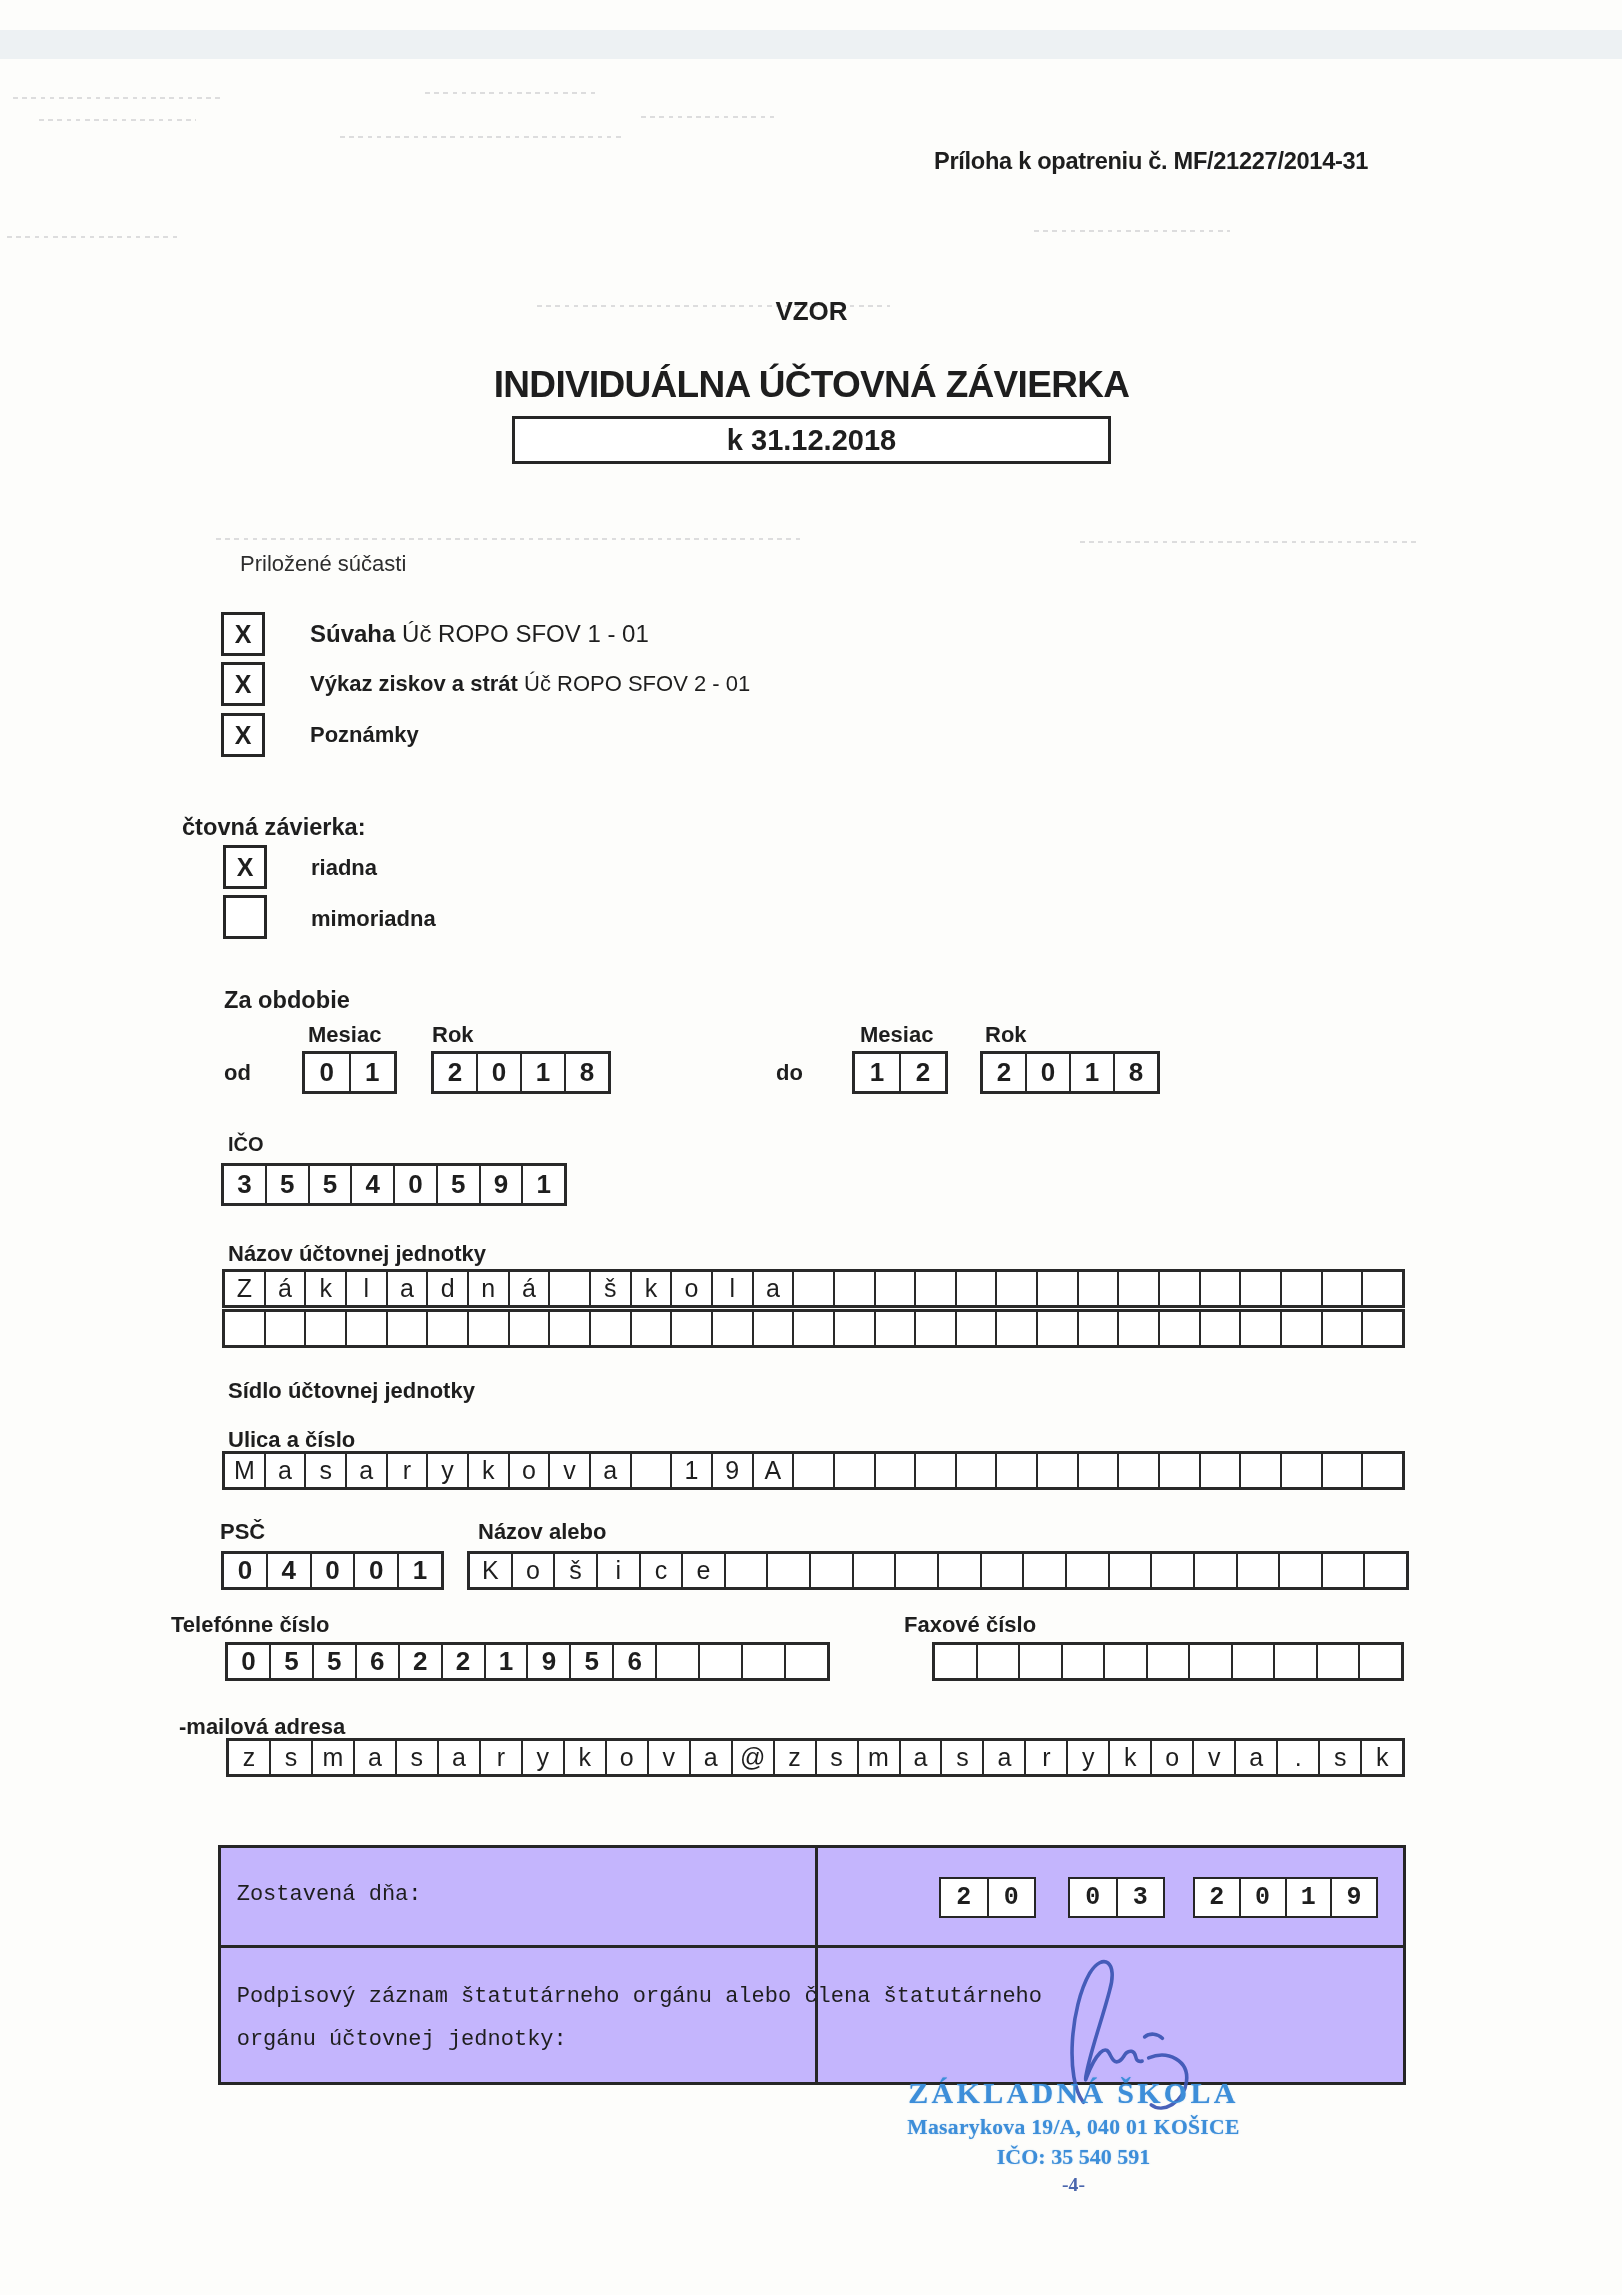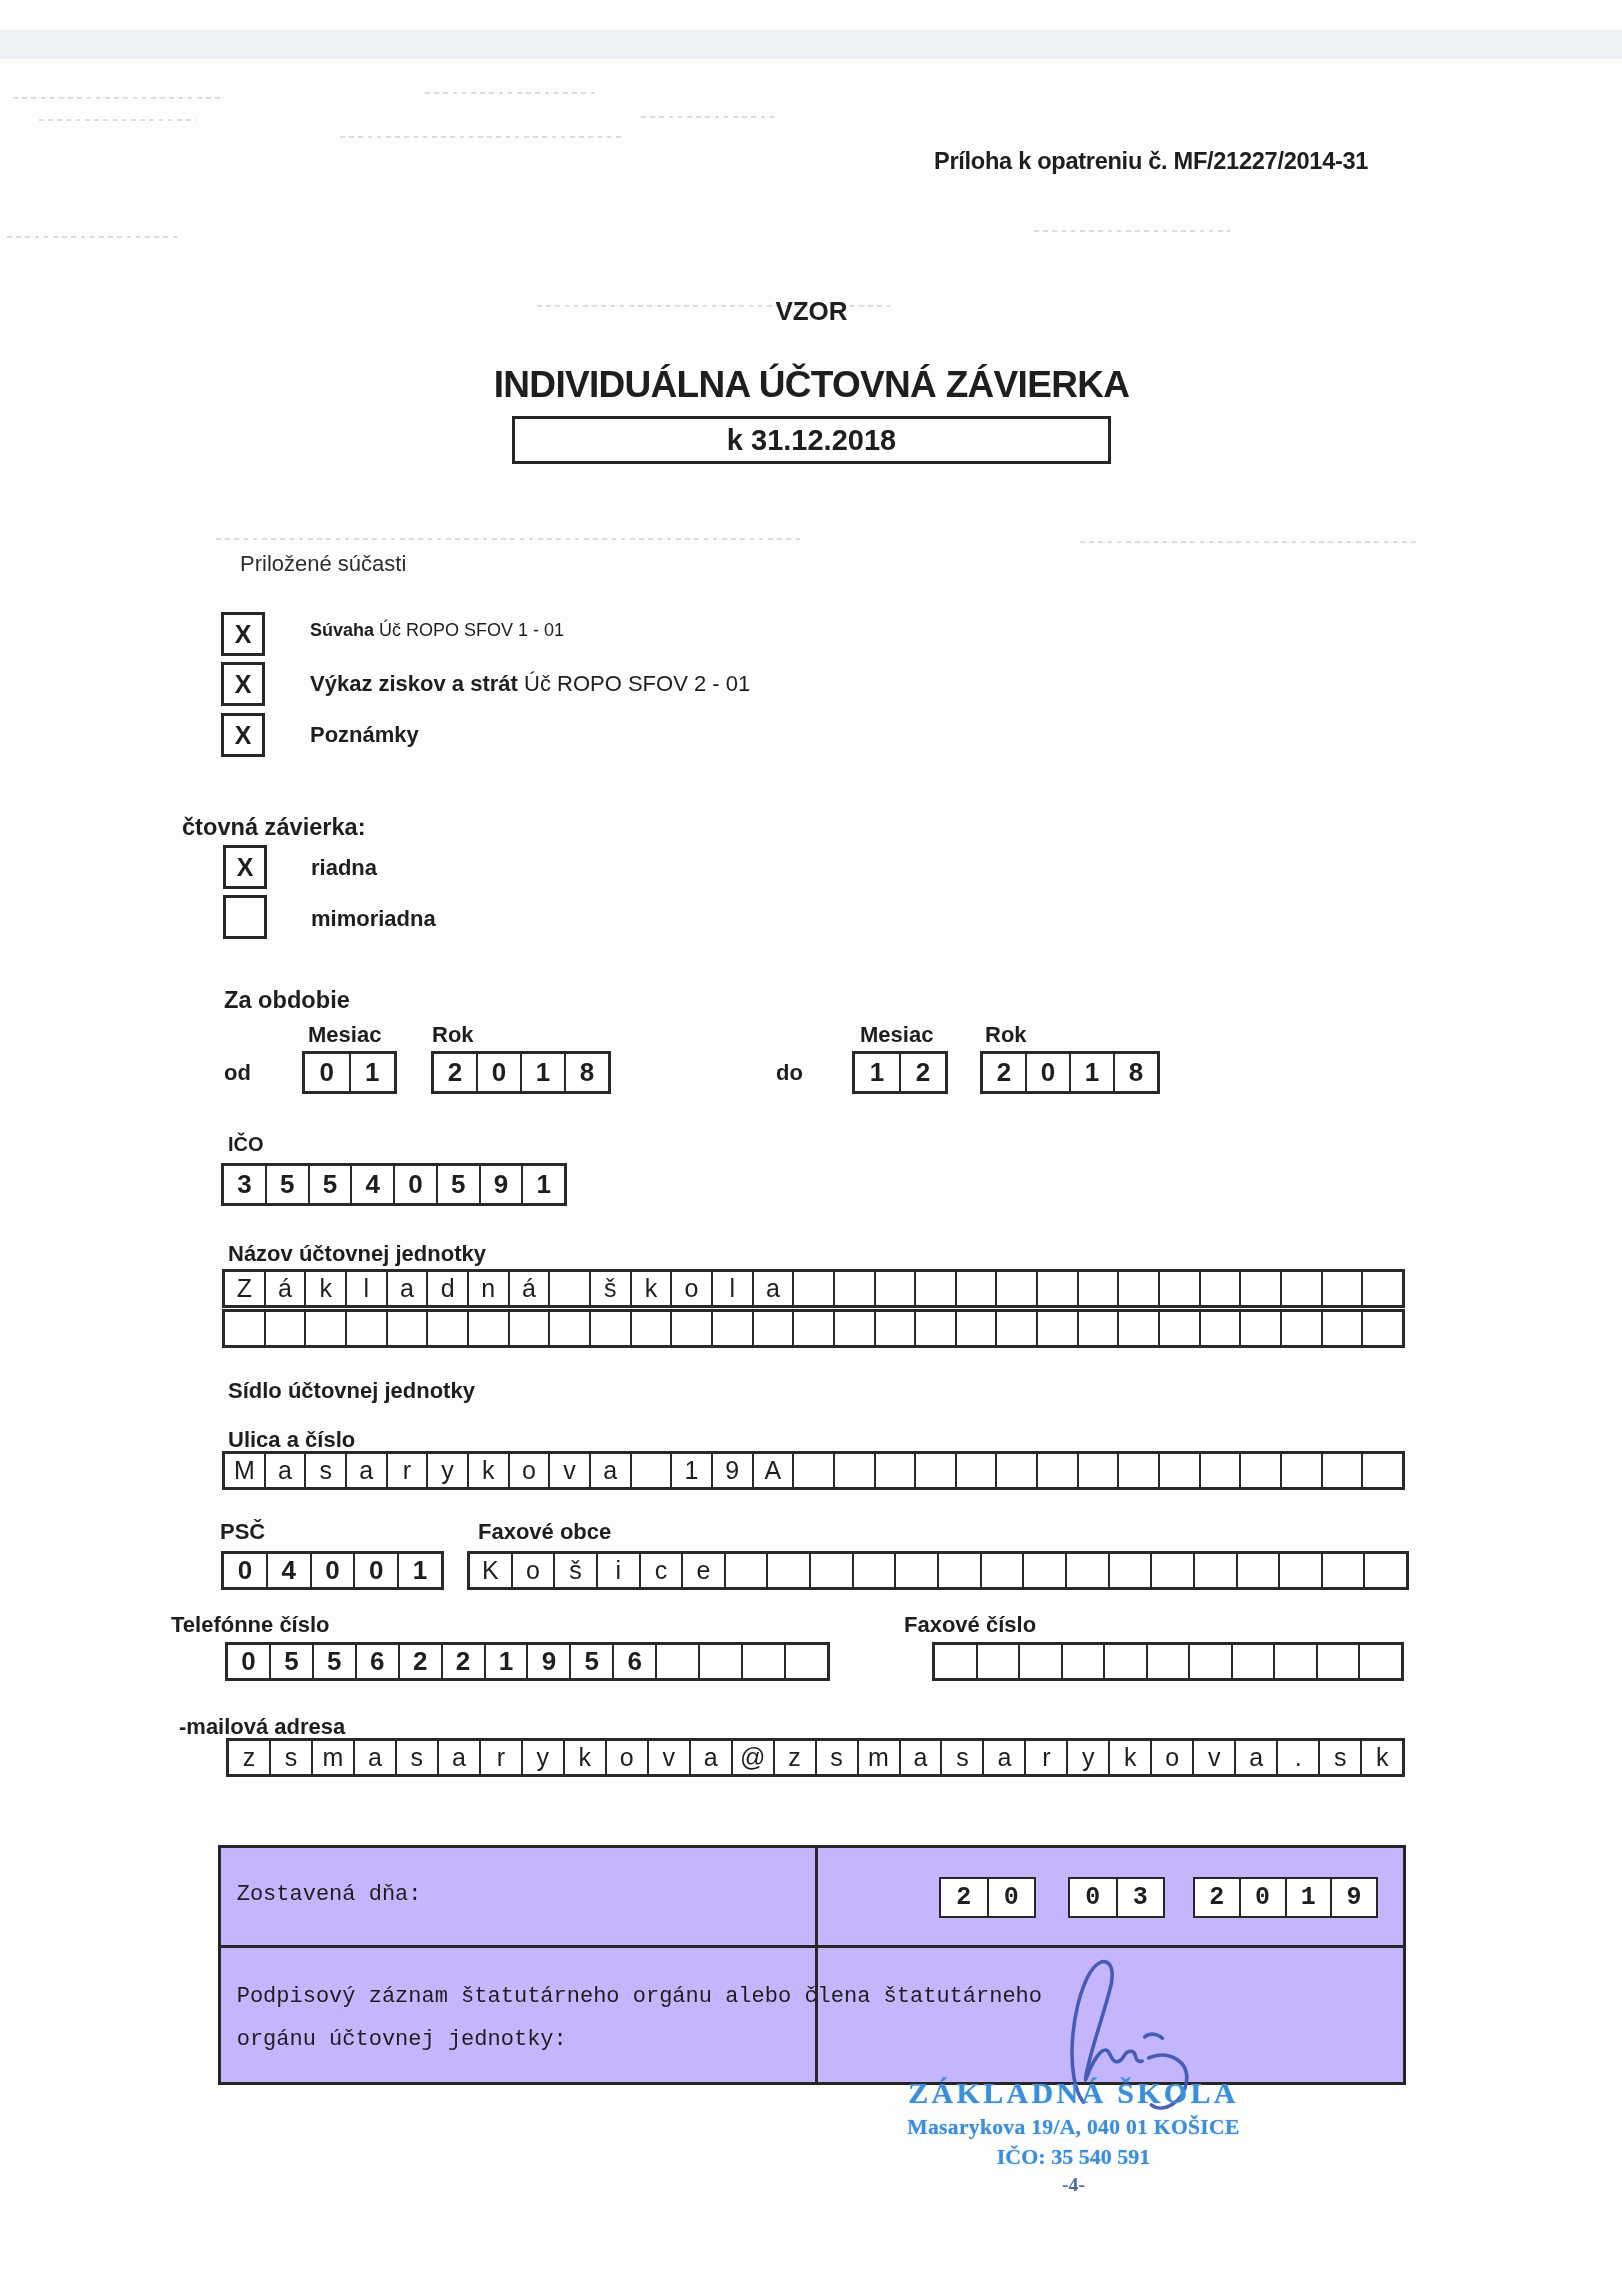--- a/index.html
+++ b/index.html
@@ -71,21 +71,21 @@
   <div class="abs reg-ref">Príloha k opatreniu č. MF/21227/2014-31</div>
   <div class="abs vzor">VZOR</div>
   <div class="abs doc-title">INDIVIDUÁLNA ÚČTOVNÁ ZÁVIERKA</div>
   <div class="abs datebox">k 31.12.2018</div>
 
   <div class="abs lbl-n" style="left:224px;top:551px;">Priložené súčasti</div>
 
   <div class="checkbox" style="left:221px;top:612px;">
     <span>X</span>
   </div>
-  <div class="abs" style="left:310px;top:620px;font-size:18px;">
+  <div class="abs" style="left:310px;top:620px;font-size:24px;">
     <span class="b">Súvaha</span><span> Úč ROPO SFOV 1 - 01</span>
   </div>
 
   <div class="checkbox" style="left:221px;top:662px;">
     <span>X</span>
   </div>
   <div class="abs" style="left:310px;top:671px;font-size:22px;">
     <span class="b">Výkaz ziskov a strát</span><span> Úč ROPO SFOV  2 - 01</span>
   </div>
 
@@ -238,21 +238,21 @@
       <div class="cell"></div>
       <div class="cell"></div>
       <div class="cell"></div>
       <div class="cell"></div>
       <div class="cell"></div>
       <div class="cell"></div>
       <div class="cell"></div>
     </div>
 
   <div class="abs lbl" style="left:220px;top:1519px;">PSČ</div>
-  <div class="abs lbl" style="left:478px;top:1519px;">Faxové obce</div>
+  <div class="abs lbl" style="left:478px;top:1519px;">Názov alebo</div>
   <div class="grid digits" style="left:221px;top:1551px;width:217px;">
       <div class="cell">0</div>
       <div class="cell">4</div>
       <div class="cell">0</div>
       <div class="cell">0</div>
       <div class="cell">1</div>
     </div>
   <div class="grid" style="left:467px;top:1551px;width:936px;">
       <div class="cell">K</div>
       <div class="cell">o</div>

